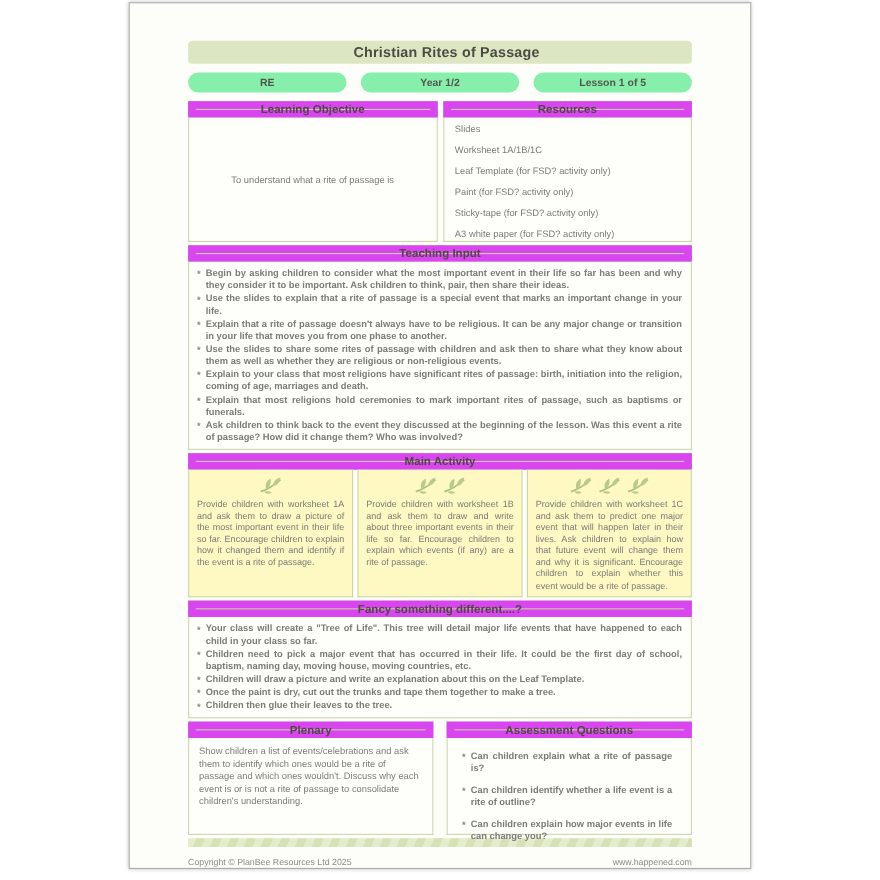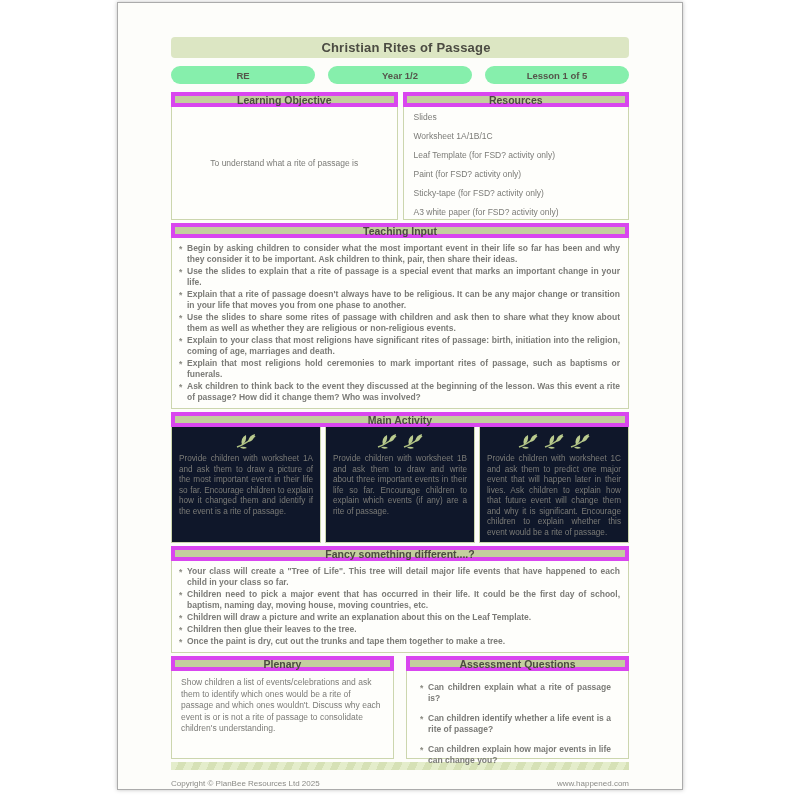--- a/index.html
+++ b/index.html
@@ -19,21 +19,21 @@
     padding-left:12px;
   }
   .pills { display:flex; gap:13px; margin-bottom:8px; }
   .pill {
     flex:1; background:#86efac; border-radius:10px; height:18px;
     display:flex; align-items:center; justify-content:center;
     font-weight:bold; font-size:9.5px; color:#55554b;
   }
 
   .band {
-    background:#c3cf9e; border:4px solid #d946ef;
+    background:#c3cf9e; border:7px solid #d946ef;
     height:15px; display:flex; align-items:center; justify-content:center;
     font-weight:bold; font-size:10.5px; color:#4b4b40;
   }
   .box {
     background:#fefefb; border:1px solid #ccd6ae; border-top:none;
   }
 
   .two-col { display:grid; grid-template-columns:1fr 1fr; column-gap:5px; margin-bottom:3px; }
   .col-stack { display:flex; flex-direction:column; }
   .lo-box { height:113px; display:flex; align-items:center; justify-content:center; padding:0 14px; }
@@ -45,21 +45,21 @@
   .bullets { padding:5px 8px 4px 6px; list-style:none; }
   .bullets li {
     font-size:8.5px; line-height:11px; color:#7b7b77;
     padding-left:9px; position:relative; text-align:justify; margin-bottom:1px;font-weight:bold;
   }
   .bullets li::before { content:"*"; position:absolute; left:1px; top:1px; color:#8a8a80; }
   .ti-box { min-height:156px; }
   .fancy-box { min-height:92px; }
 
   .ma-grid { display:grid; grid-template-columns:1fr 1fr 1fr; column-gap:4px; }
-  .ma-col { background:#0f172a; border:1px solid #ccd6ae; border-top:none; min-height:113px; padding:4px 7px; }
+  .ma-col { background:#fef9c3; border:1px solid #ccd6ae; border-top:none; min-height:113px; padding:4px 7px; }
   .ma-icons { display:flex; justify-content:center; gap:6px; height:20px; align-items:center; margin-bottom:3px; }
   .ma-text { font-size:8.2px; line-height:10.5px; color:#7b7b77; text-align:justify; }
 
   .bottom-grid { display:grid; grid-template-columns:1fr 1fr; column-gap:5px;gap:12px; }
   .plenary-box { height:88px; padding:6px 9px; }
   .plenary-text { font-size:8.5px; line-height:11.5px; color:#7b7b77; }
   .aq-box { height:88px; padding:6px 9px 0 6px; }
   .aq-box li { margin-bottom:9px; }
 
   .deco-strip {
@@ -167,39 +167,39 @@
       </div>
     </div>
 
     <div class="section" style="margin-top:3px;">
       <div class="band">Fancy something different....?</div>
       <div class="box fancy-box">
         <ul class="bullets">
           <li>Your class will create a "Tree of Life". This tree will detail major life events that have happened to each child in your class so far.</li>
           <li>Children need to pick a major event that has occurred in their life. It could be the first day of school, baptism, naming day, moving house, moving countries, etc.</li>
           <li>Children will draw a picture and write an explanation about this on the Leaf Template.</li>
+          <li>Once the paint is dry, cut out the trunks and tape them together to make a tree.</li>
           <li>Children then glue their leaves to the tree.</li>
-          <li>Once the paint is dry, cut out the trunks and tape them together to make a tree.</li>
         </ul>
       </div>
     </div>
 
     <div class="bottom-grid">
       <div class="col-stack">
         <div class="band">Plenary</div>
         <div class="box plenary-box">
           <div class="plenary-text">Show children a list of events/celebrations and ask them to identify which ones would be a rite of passage and which ones wouldn't. Discuss why each event is or is not a rite of passage to consolidate children's understanding.</div>
         </div>
       </div>
       <div class="col-stack">
         <div class="band">Assessment Questions</div>
         <div class="box aq-box">
           <ul class="bullets">
             <li>Can children explain what a rite of passage is?</li>
-            <li>Can children identify whether a life event is a rite of passage?</li>
+            <li>Can children identify whether a life event is a rite of outline?</li>
             <li>Can children explain how major events in life can change you?</li>
           </ul>
         </div>
       </div>
     </div>
 
     <div class="deco-strip"></div>
 
     <div class="footer">
       <span>Copyright © PlanBee Resources Ltd 2025</span>

